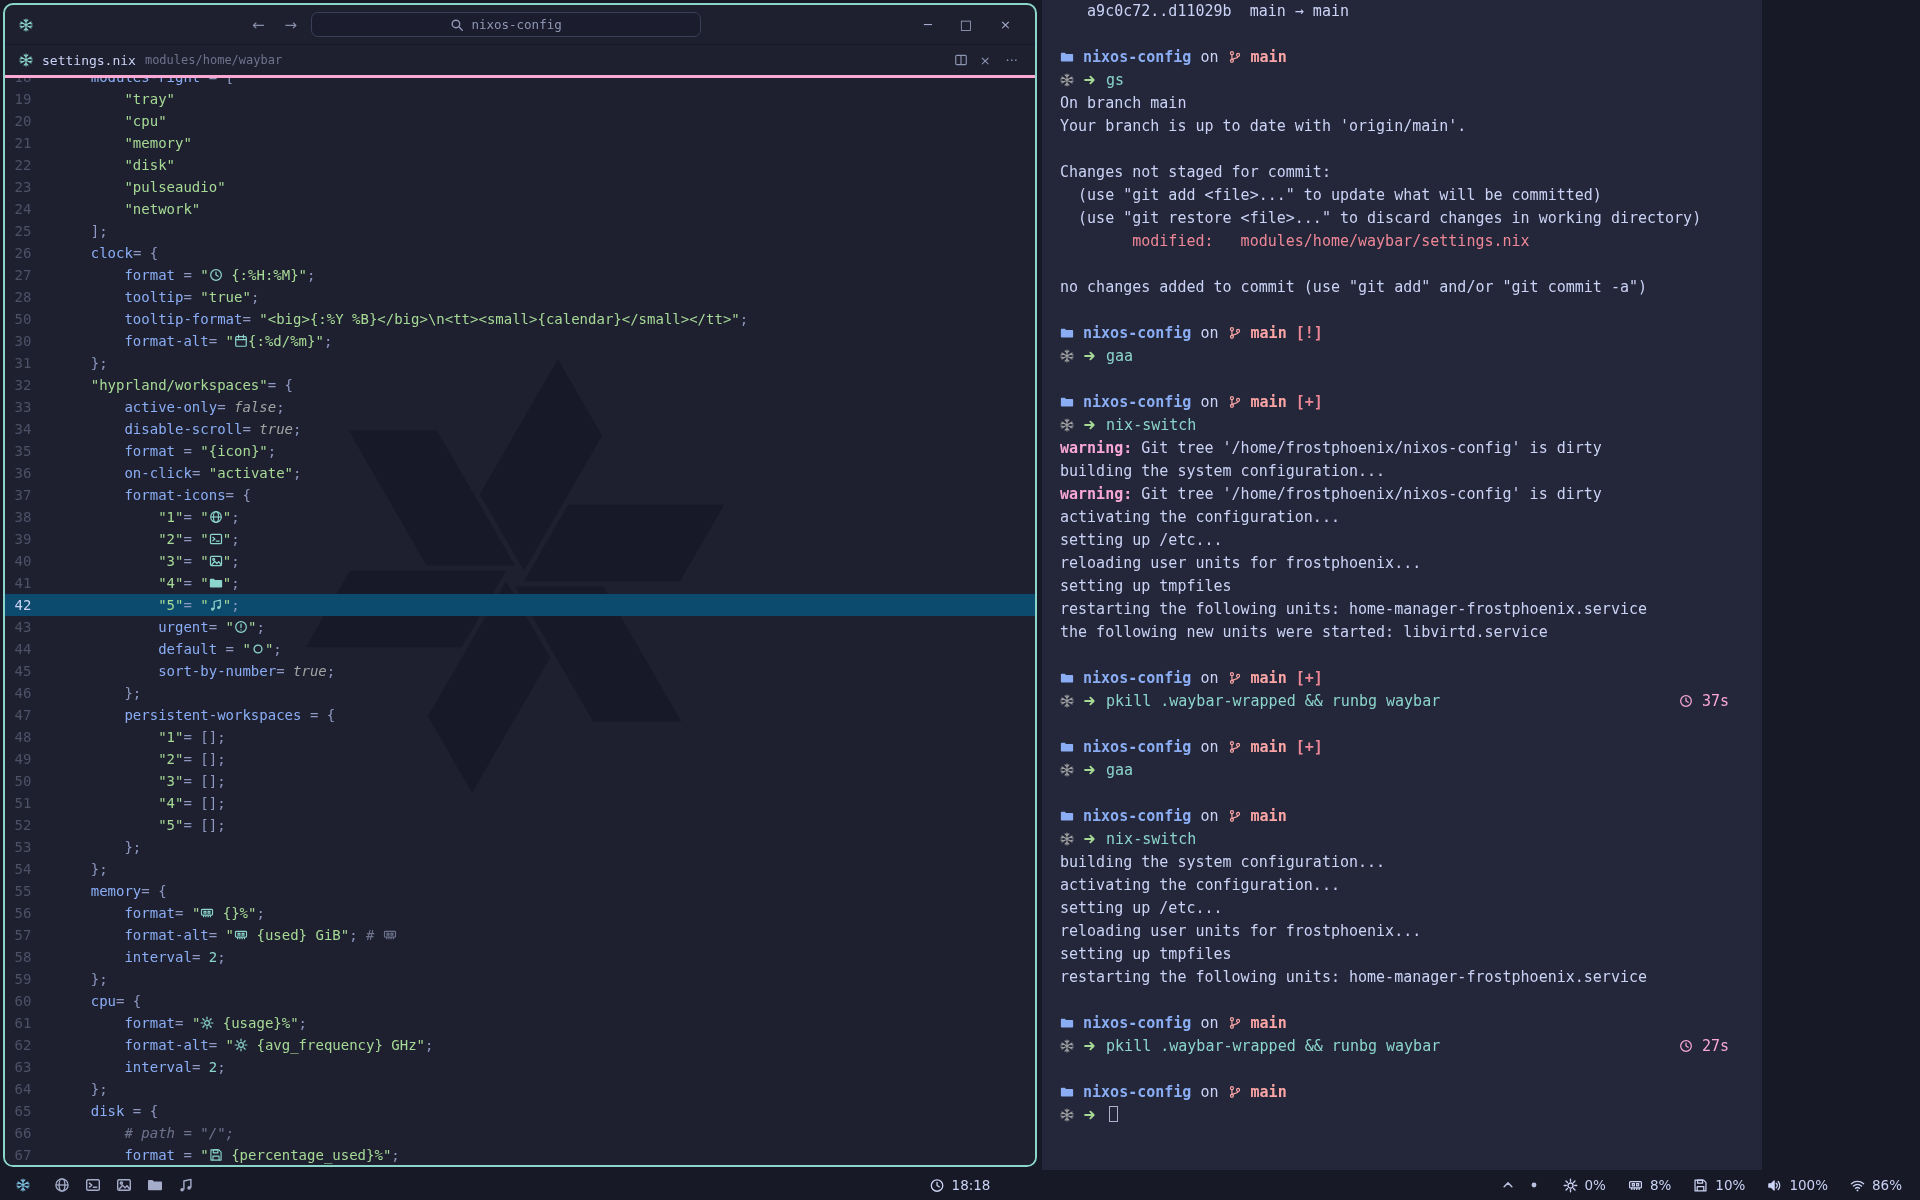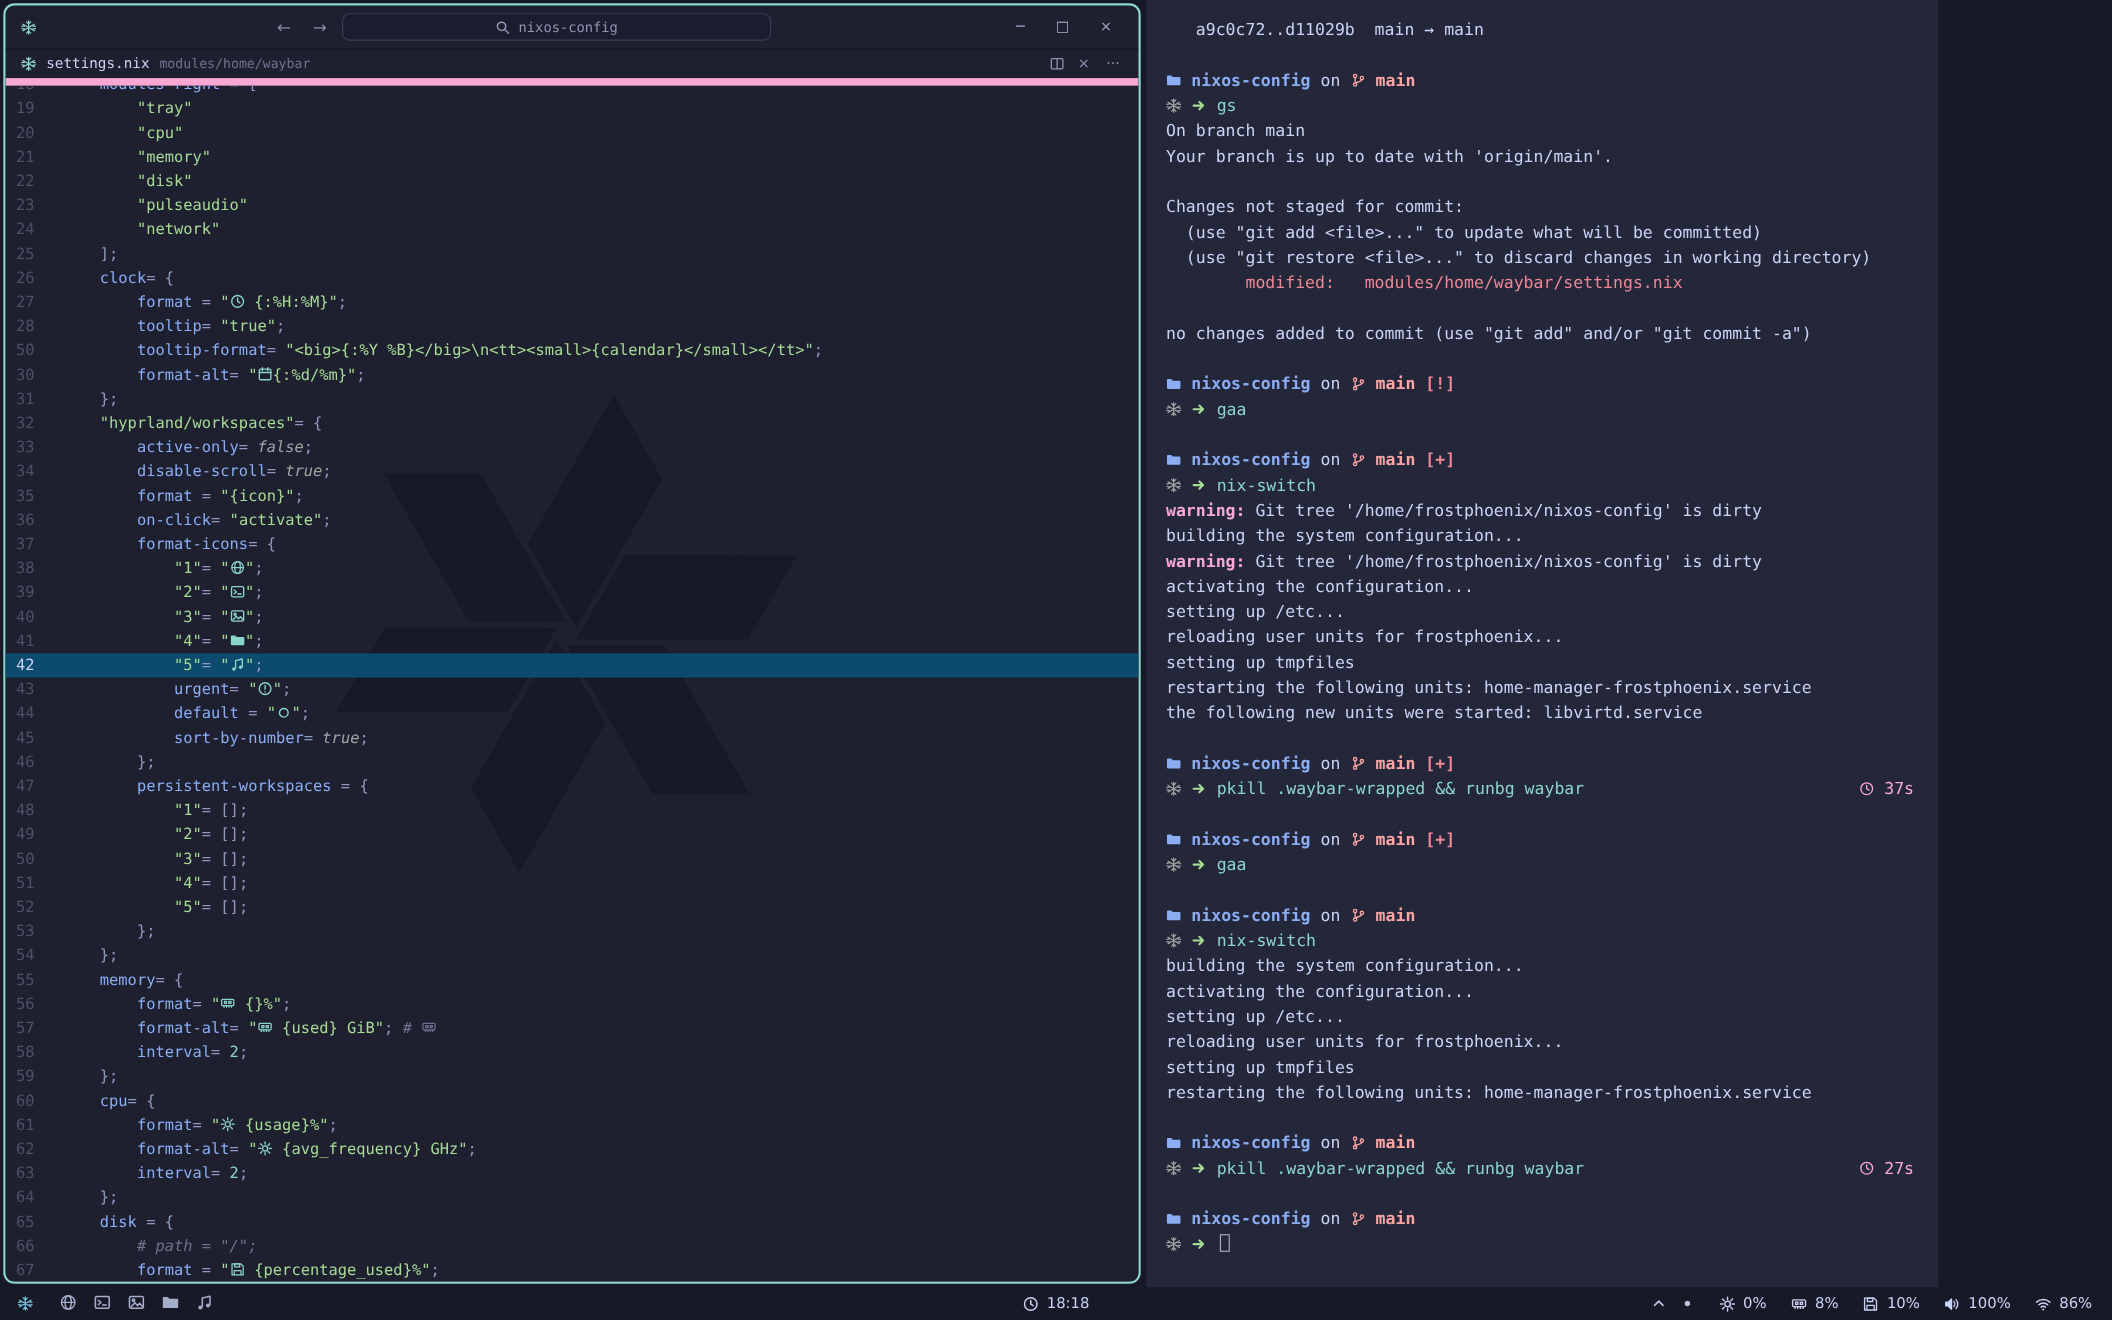--- a/index.html
+++ b/index.html
@@ -12,40 +12,40 @@
             border-bottom:1px solid #15172a;color:#a5adcb}
   .win-icon{width:17px;height:17px;color:#8bd5ca}
   .nav-btn{font-size:15px;color:#878ca8;padding:0 6px;cursor:default}
   .search-pill{display:flex;align-items:center;justify-content:center;gap:7px;width:390px;height:25px;
                background:#1b1d2e;border:1px solid #3a3f58;border-radius:7px;
                font:12.5px "DejaVu Sans Mono",monospace;color:#8f96b3}
   .search-ic{width:12px;height:12px}
   .tb-spacer{flex:1}
   .win-ctl{font-size:13px;color:#a5adcb;padding:0 10px}
   .tabbar{height:33px;flex:none;display:flex;align-items:center;gap:9px;padding:0 14px;
-          border-bottom:7px solid #f9a8d4;color:#cad3f5}
+          border-bottom:3px solid #f9a8d4;color:#cad3f5}
   .file-ic{width:14px;height:14px;color:#8bd5ca}
   .tab-file{font-size:13px;font-family:"DejaVu Sans Mono",monospace}
   .tab-path{font-size:12px;color:#6e738d;font-family:"DejaVu Sans Mono",monospace}
   .tab-act{color:#8f96b3;font-size:13px;padding:0 3px}
   .split-ic{width:14px;height:14px;color:#8f96b3}
   .editor{position:relative;flex:1;overflow:hidden;background:#1e2030;
           font-family:"DejaVu Sans Mono",monospace;font-size:14px;line-height:22px}
   .watermark{position:absolute;left:250px;top:238px;width:520px;height:520px;pointer-events:none}
   .elines{position:relative;margin-top:-12px}
   .eline{display:flex;height:22px;white-space:pre}
   .eline.cur{background:#0c4a6e}
   .eline.cur .ln{color:#cad3f5}
   .ln{flex:none;width:52px;padding-right:16px;text-align:center;color:#4d5166}
   .code{white-space:pre}
   
   .terminal{position:absolute;left:1042px;top:0;width:720px;height:1170px;background:#24273a;
-            padding:16px 18px;color:#cad3f5;font:15px/23px "DejaVu Sans Mono",monospace;overflow:hidden}
+            padding:0 18px;color:#cad3f5;font:15px/23px "DejaVu Sans Mono",monospace;overflow:hidden}
   .tline{min-height:23px;white-space:pre;position:relative}
-  .tline .right{position:absolute;right:4px;top:0}
+  .tline .right{position:absolute;right:15px;top:0}
   .cursorblk{display:inline-block;width:9px;height:16px;border:1px solid #acb2cc;vertical-align:-2px;margin-left:3px}
   
   .bar{position:absolute;left:0;top:1170px;width:1920px;height:30px;background:#181926;
        display:flex;align-items:center;padding:0 12px;font-size:13.5px;color:#cad3f5}
   .bar-nix{width:18px;height:18px;color:#7dc4e4;margin-left:4px}
   .workspaces{display:flex;gap:15px;margin-left:24px;color:#a5adcb}
   .wsbtn .icon{width:16px;height:16px}
   .bar-clock{position:absolute;left:50%;transform:translateX(-50%);display:flex;align-items:center;gap:7px}
   .bar-clock .icon{width:15px;height:15px}
   .bar-right{margin-left:auto;display:flex;align-items:center;gap:22px;padding-right:6px}

